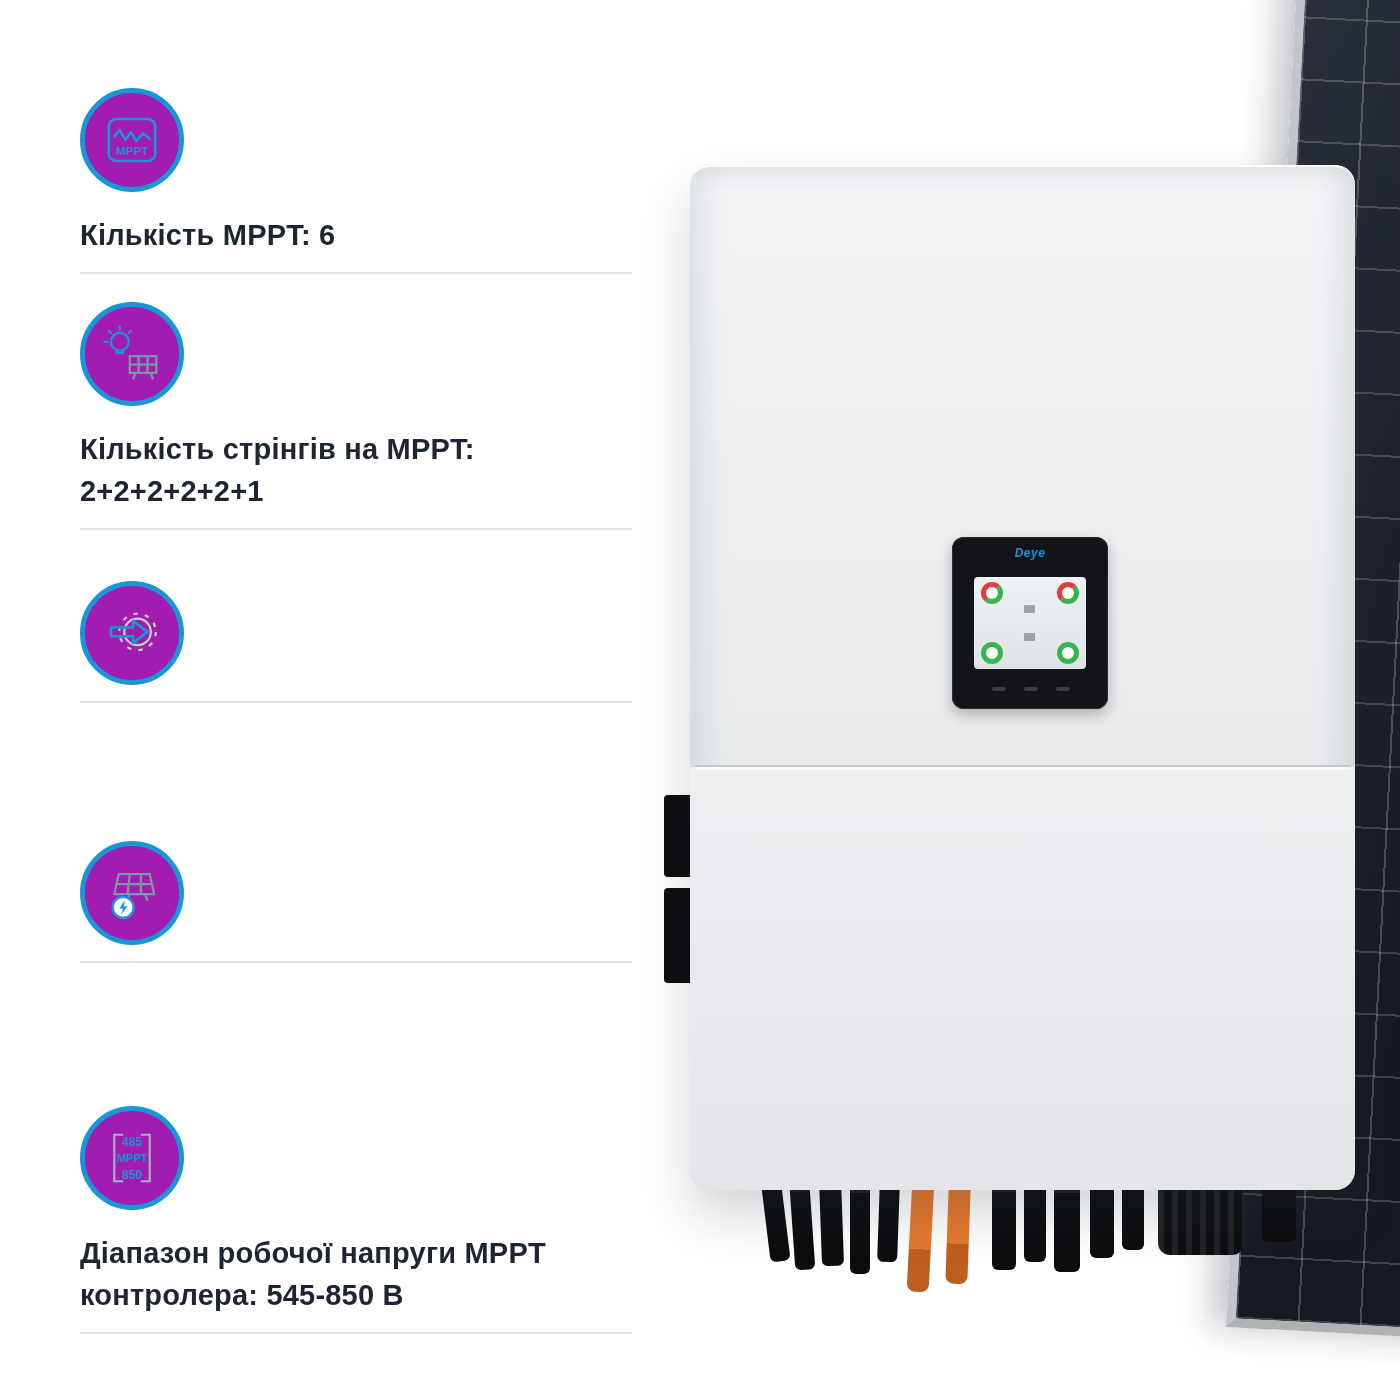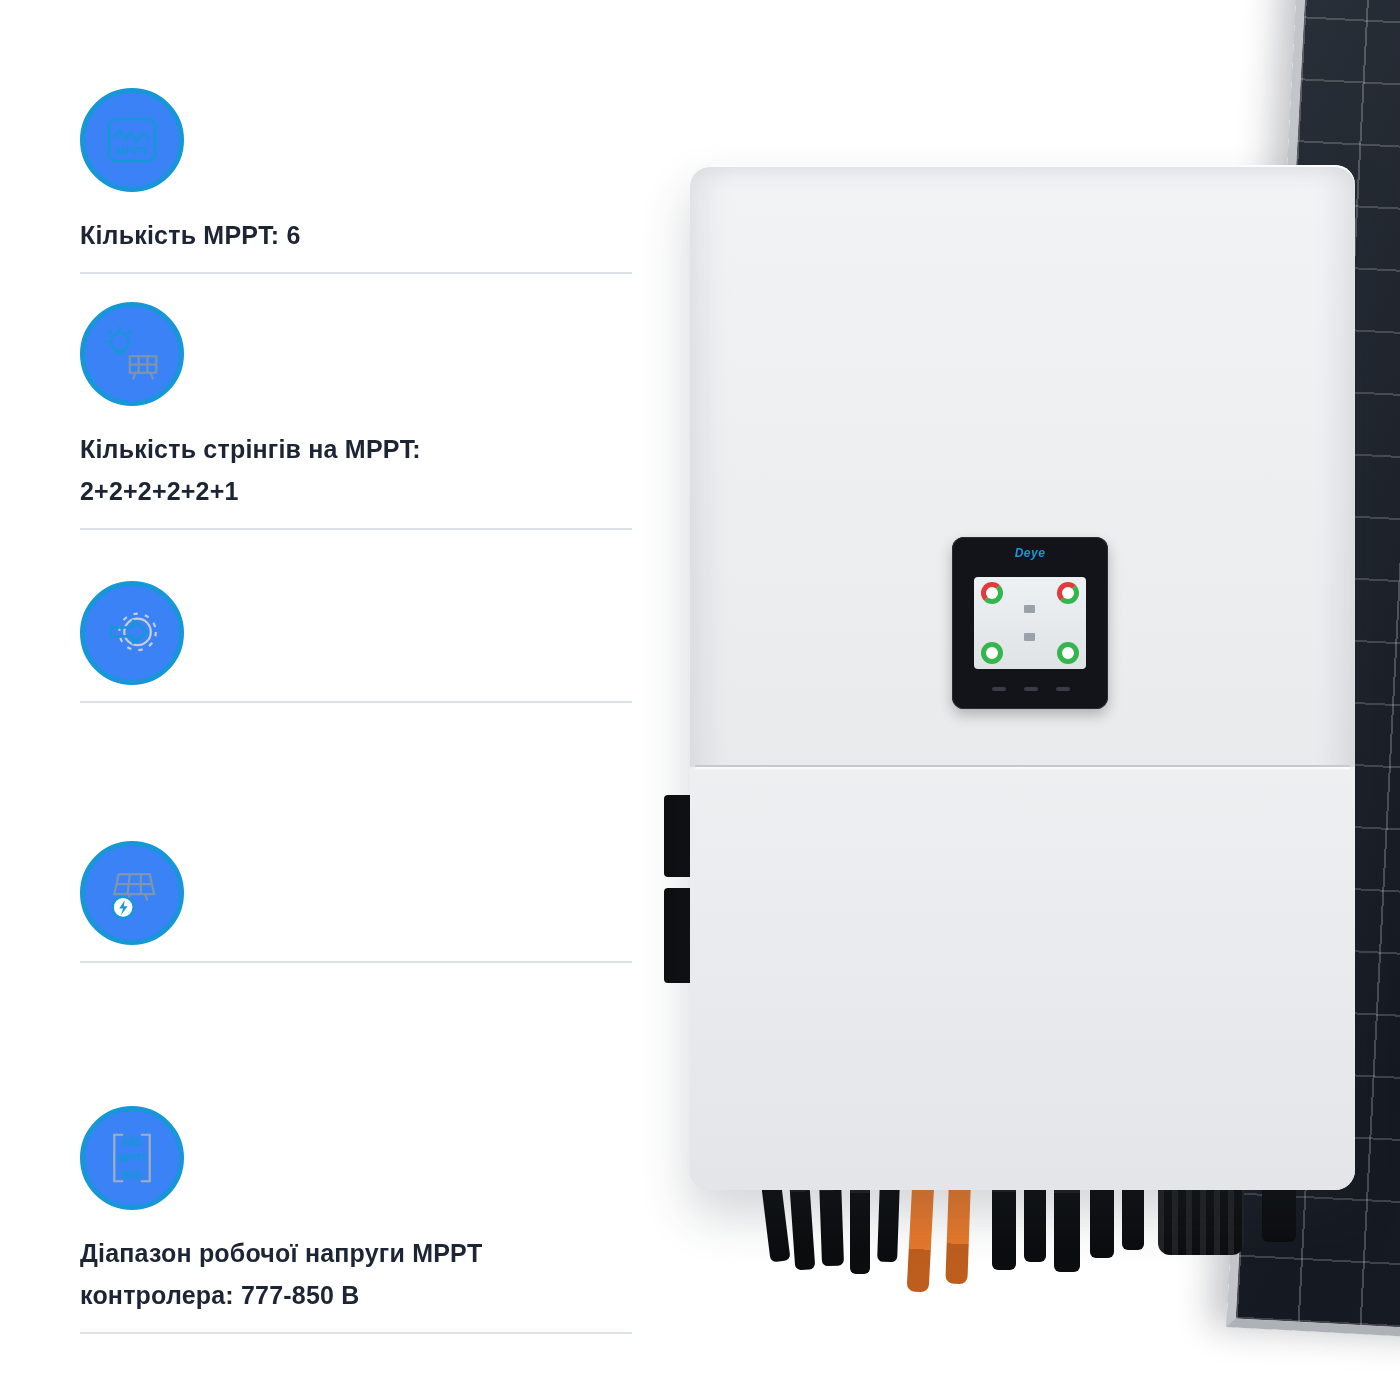--- a/index.html
+++ b/index.html
@@ -19,23 +19,23 @@
     border-left:9px solid #c2c6cb;
     border-bottom:9px solid #aeb2b7;
     box-shadow:-16px 0 34px rgba(20,25,35,0.25);
   }
 
   
   .spec{position:absolute;left:80px;width:556px;z-index:5;}
   .icon-circle{
     width:104px;height:104px;border-radius:50%;box-sizing:border-box;
     border:5px solid #1796d8;display:flex;align-items:center;justify-content:center;
-    background:#3b82f6;
-  }
-  .spec-text{margin-top:22px;font-size:25px;font-weight:700;color:#1d2433;line-height:42px;letter-spacing:.2px;}
+    background:#a21caf;
+  }
+  .spec-text{margin-top:22px;font-size:29px;font-weight:700;color:#1d2433;line-height:42px;letter-spacing:.2px;}
   .divider{margin-top:16px;height:2px;width:552px;background:#dde2e8;}
 
   
   .inverter-body{
     position:absolute;left:690px;top:165px;width:665px;height:1025px;z-index:2;
     border-radius:20px;
     background:linear-gradient(180deg,#f2f3f5 0%,#e9ebed 55%,#e2e4e7 100%);
     box-shadow:
       inset 0 2px 0 #fbfcfd,
       inset -16px 0 26px rgba(110,120,132,0.14),
@@ -158,21 +158,21 @@
           <path d="M20 7 h-8 v42 h8"></path>
           <path d="M36 7 h8 v42 h-8"></path>
         </g>
         <text x="28" y="17" text-anchor="middle" font-size="11" font-weight="bold" fill="#1796d8">485</text>
         <text x="28" y="32" text-anchor="middle" font-size="10" font-weight="bold" fill="#1796d8">MPPT</text>
         <text x="28" y="47" text-anchor="middle" font-size="11" font-weight="bold" fill="#1796d8">850</text>
       </svg>
     </div>
     <div class="spec-text">
       <div>Діапазон робочої напруги MPPT</div>
-      <div>контролера: 777-850 В</div>
+      <div>контролера: 545-850 В</div>
     </div>
     <div class="divider"></div>
   </section>
 
   <div class="fin" style="left:664px;top:795px;height:82px"></div>
   <div class="fin" style="left:664px;top:888px;height:95px"></div>
 
   <div class="connector c-black" style="left:757px;top:1150px;width:20px;height:112px;transform:rotate(-7deg)"></div>
   <div class="connector c-black" style="left:787px;top:1150px;width:20px;height:120px;transform:rotate(-4deg)"></div>
   <div class="connector c-black" style="left:818px;top:1150px;width:22px;height:116px;transform:rotate(-2deg)"></div>

